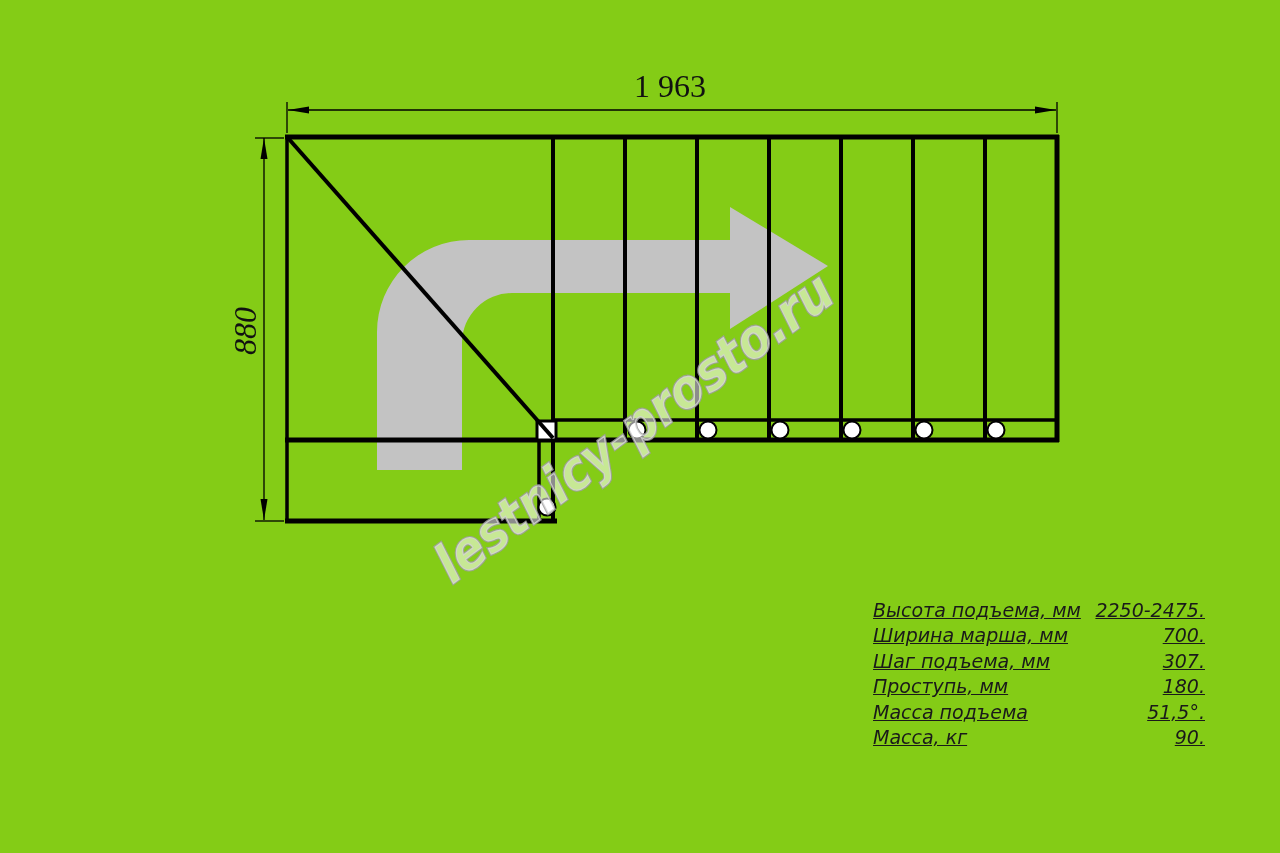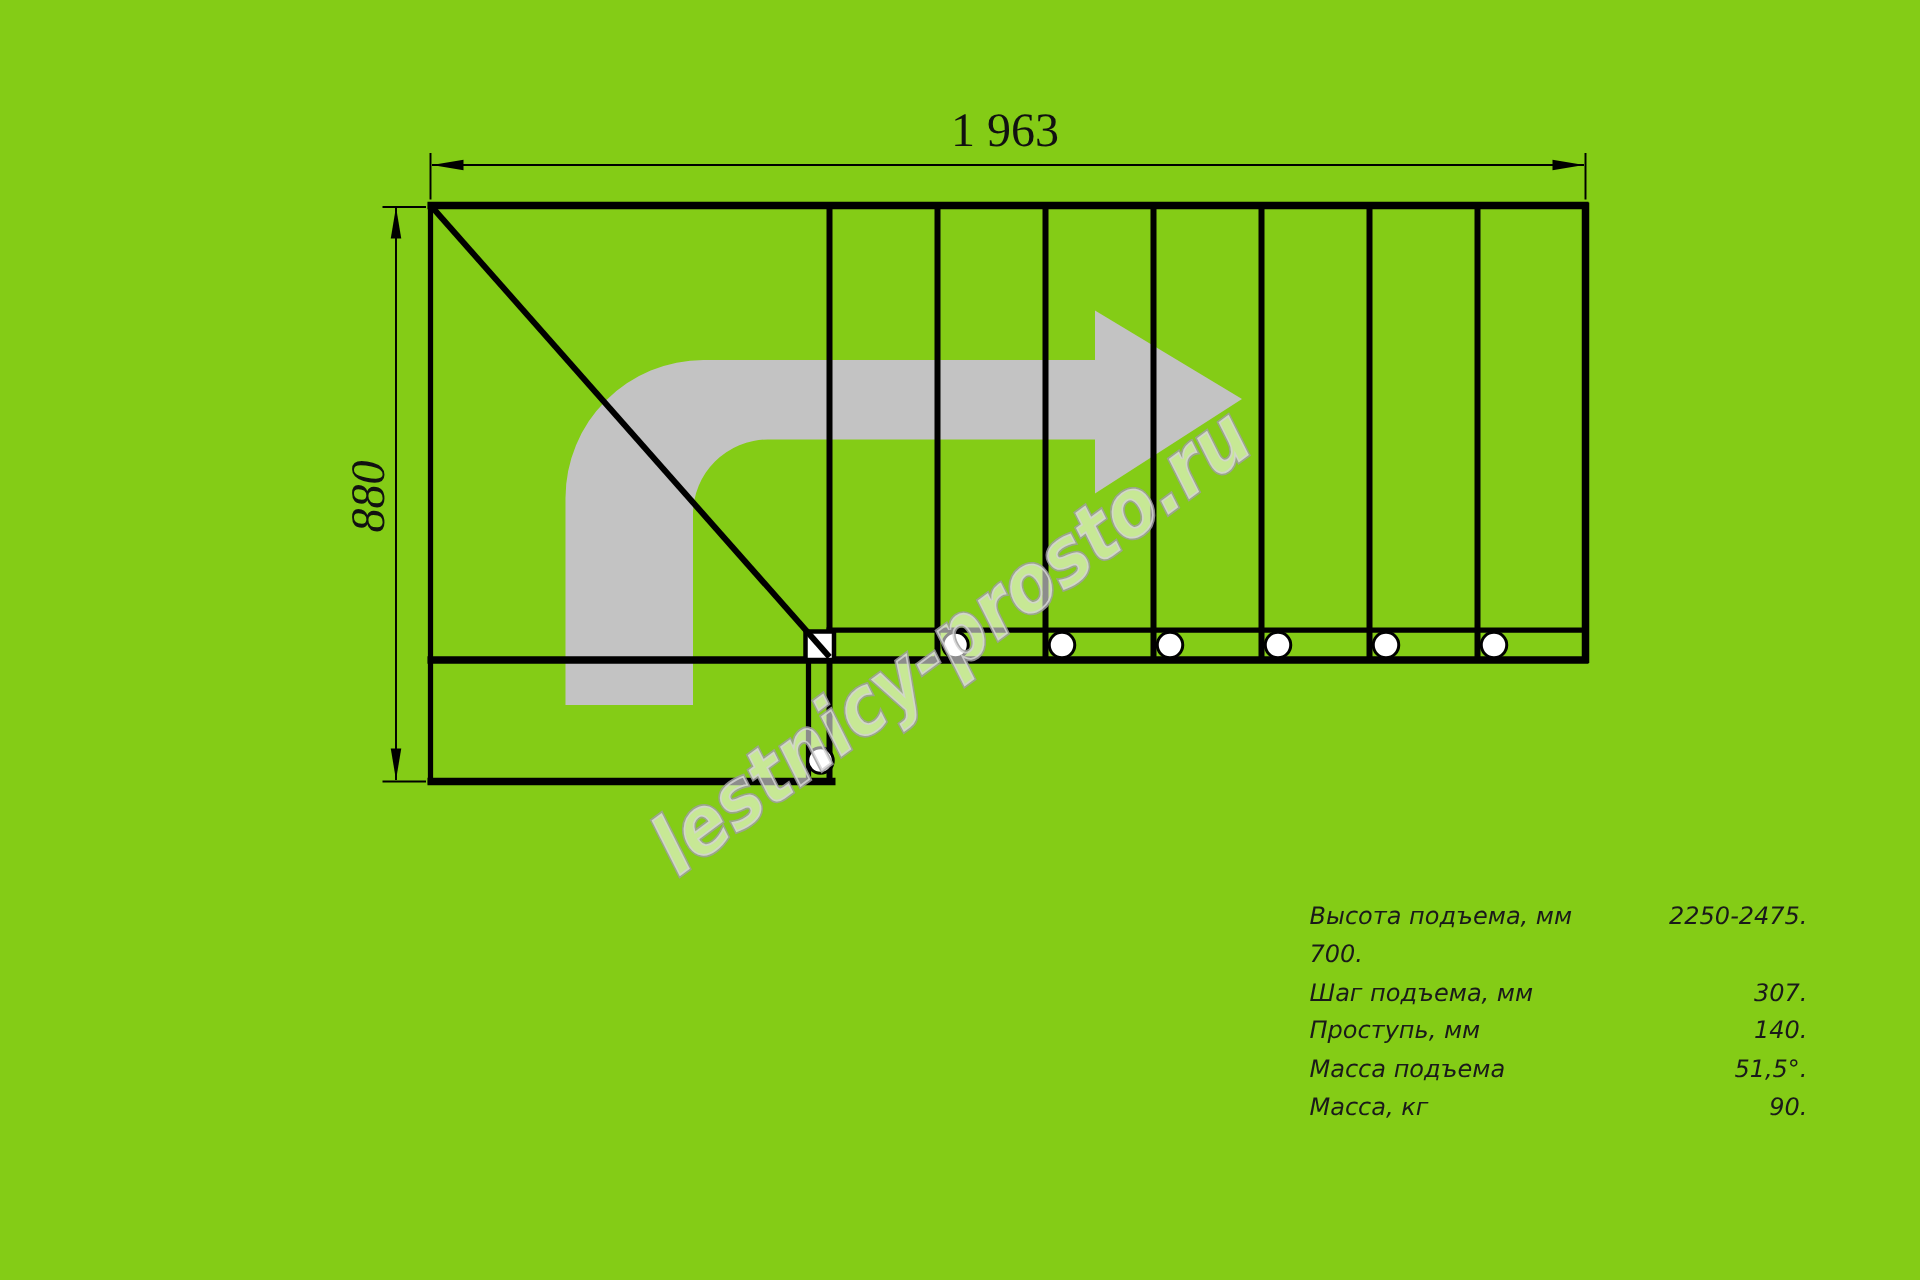--- a/index.html
+++ b/index.html
@@ -33,22 +33,23 @@
     stroke-width:2.4px;
     stroke-opacity:0.85;
     paint-order:stroke;
   }
   .spec-table{
     position:absolute;
     left:873px;top:598px;
     width:332px;
     font-family:"DejaVu Sans",sans-serif;
     font-style:italic;
-    font-size:16px;
+    font-size:19px;
     color:#1a1a1a;
+    text-decoration:underline;
   }
   .spec-row{
     display:flex;
     justify-content:space-between;
     align-items:baseline;
     height:25.4px;
     line-height:25.4px;
     white-space:nowrap;
   }
   .spec-row .spec-value{text-align:center;}
@@ -115,29 +116,30 @@
 
     <text class="watermark" transform="translate(452,585) rotate(-36.5)" textLength="480" lengthAdjust="spacingAndGlyphs">lestnicy-prosto.ru</text>
   </svg>
 
   <div class="spec-table">
     <div class="spec-row">
       <span class="spec-label">Высота подъема, мм</span>
       <span class="spec-value">2250-2475.</span>
     </div>
     <div class="spec-row">
+      <span class="spec-label">Ширина марша, мм</span>
       <span class="spec-value">700.</span>
     </div>
     <div class="spec-row">
       <span class="spec-label">Шаг подъема, мм</span>
       <span class="spec-value">307.</span>
     </div>
     <div class="spec-row">
       <span class="spec-label">Проступь, мм</span>
-      <span class="spec-value">140.</span>
+      <span class="spec-value">180.</span>
     </div>
     <div class="spec-row">
       <span class="spec-label">Масса подъема</span>
       <span class="spec-value">51,5°.</span>
     </div>
     <div class="spec-row">
       <span class="spec-label">Масса, кг</span>
       <span class="spec-value">90.</span>
     </div>
   </div>

